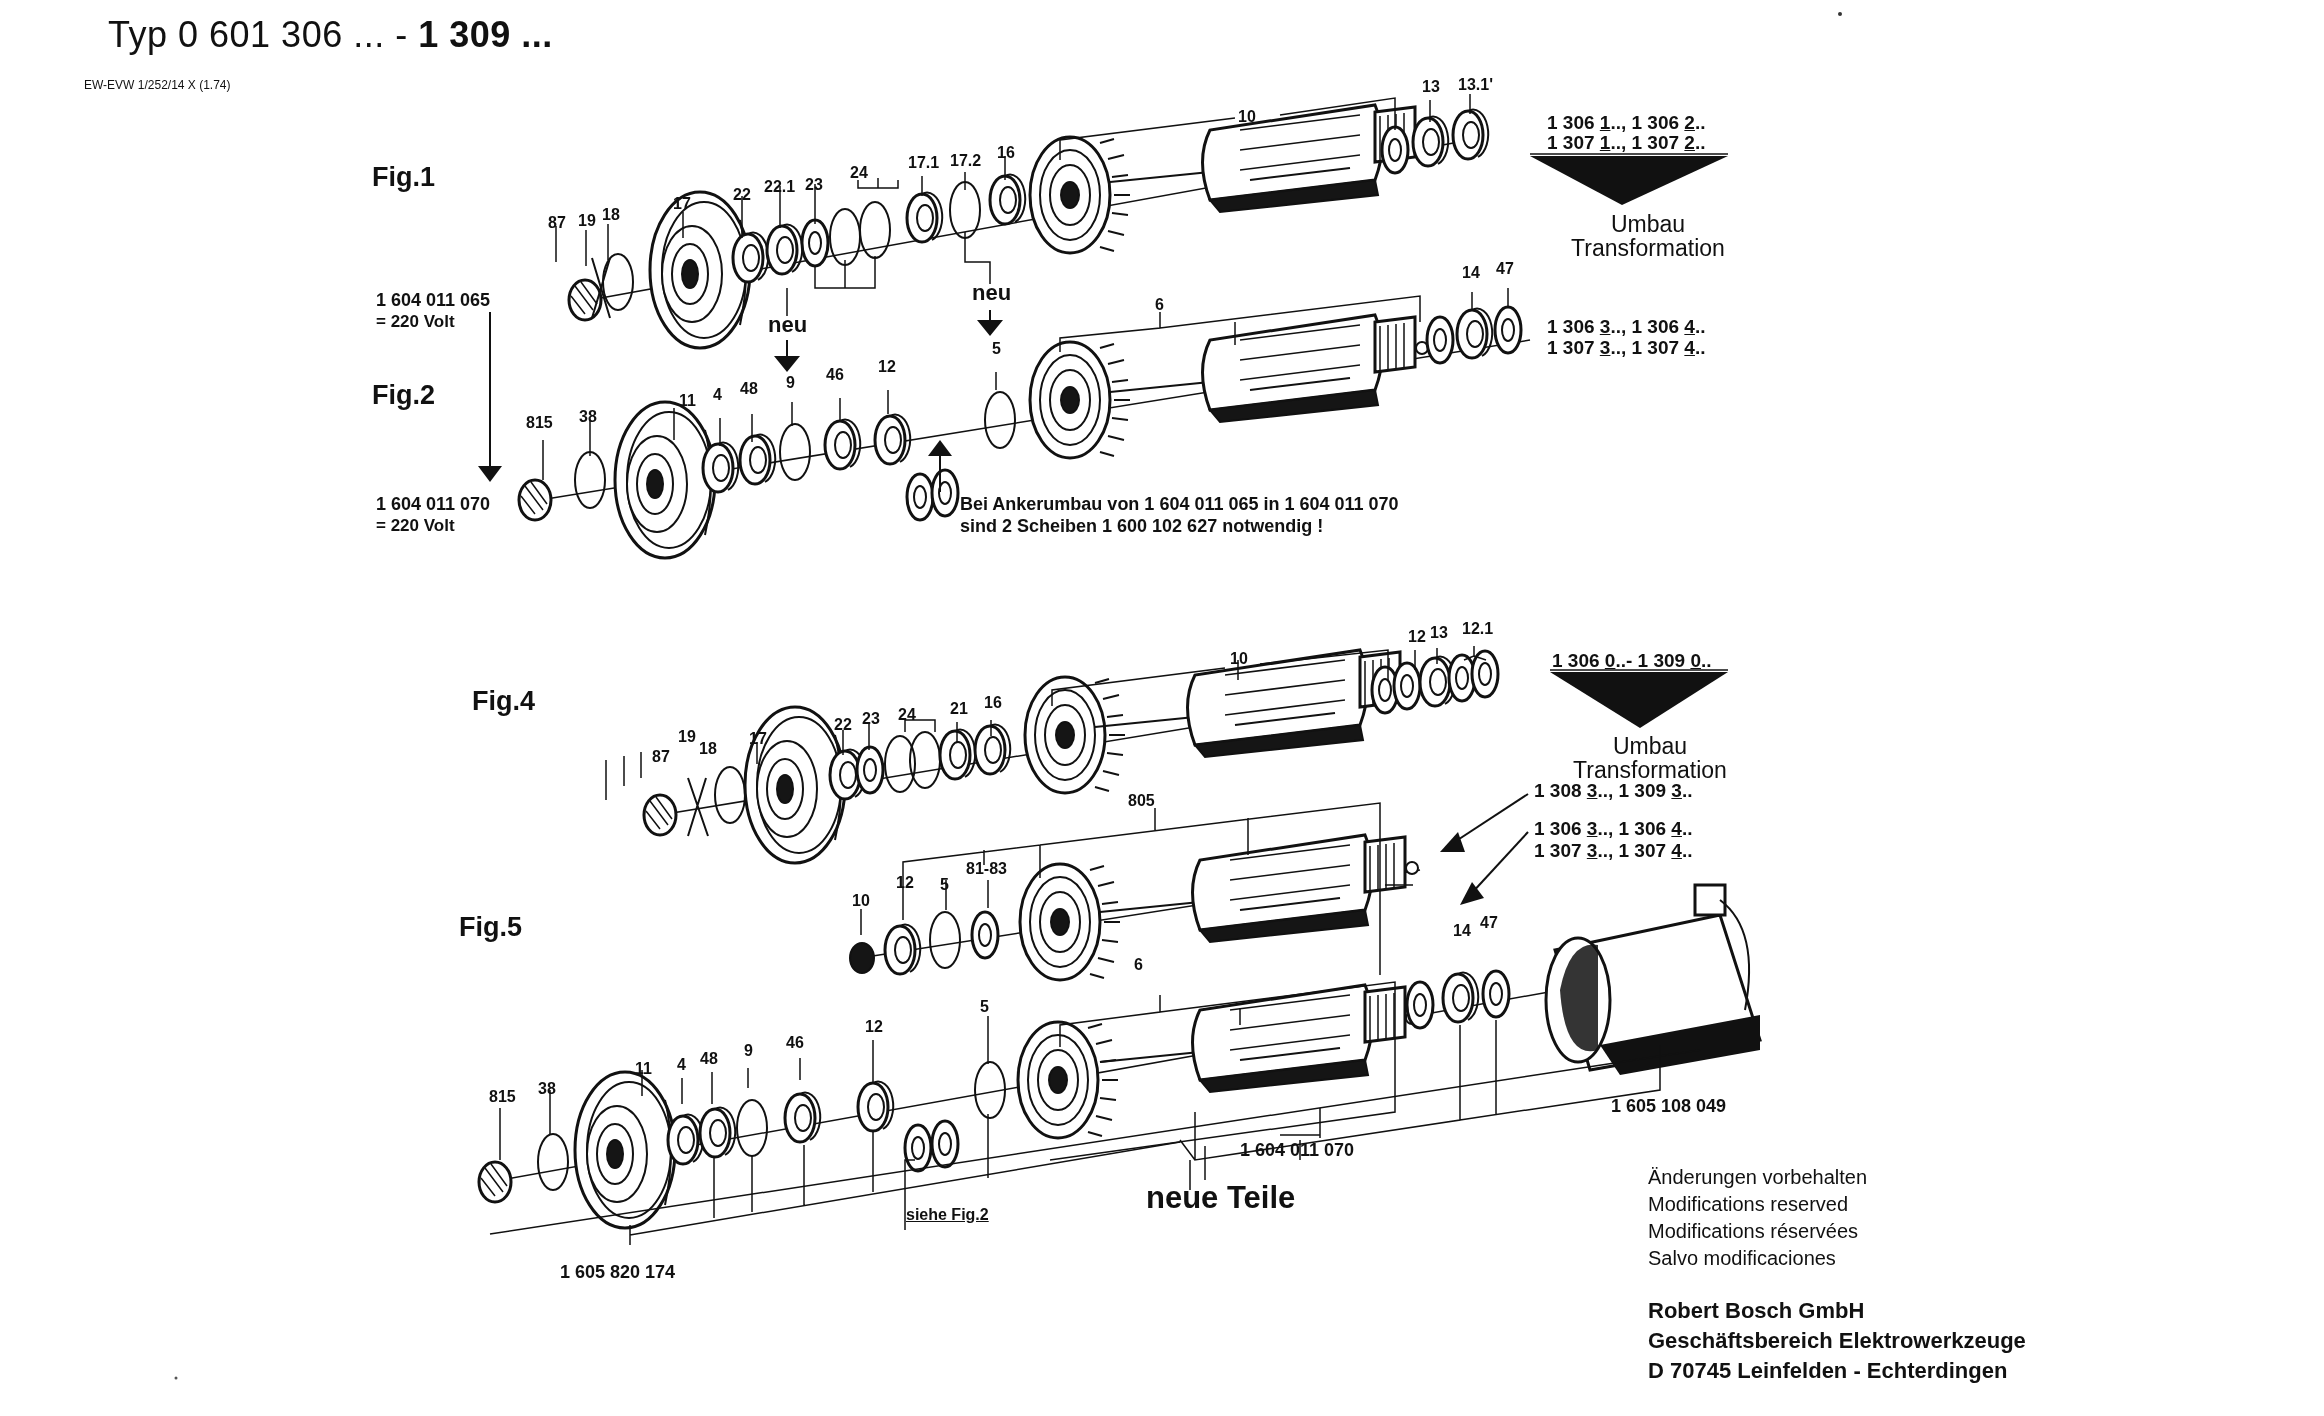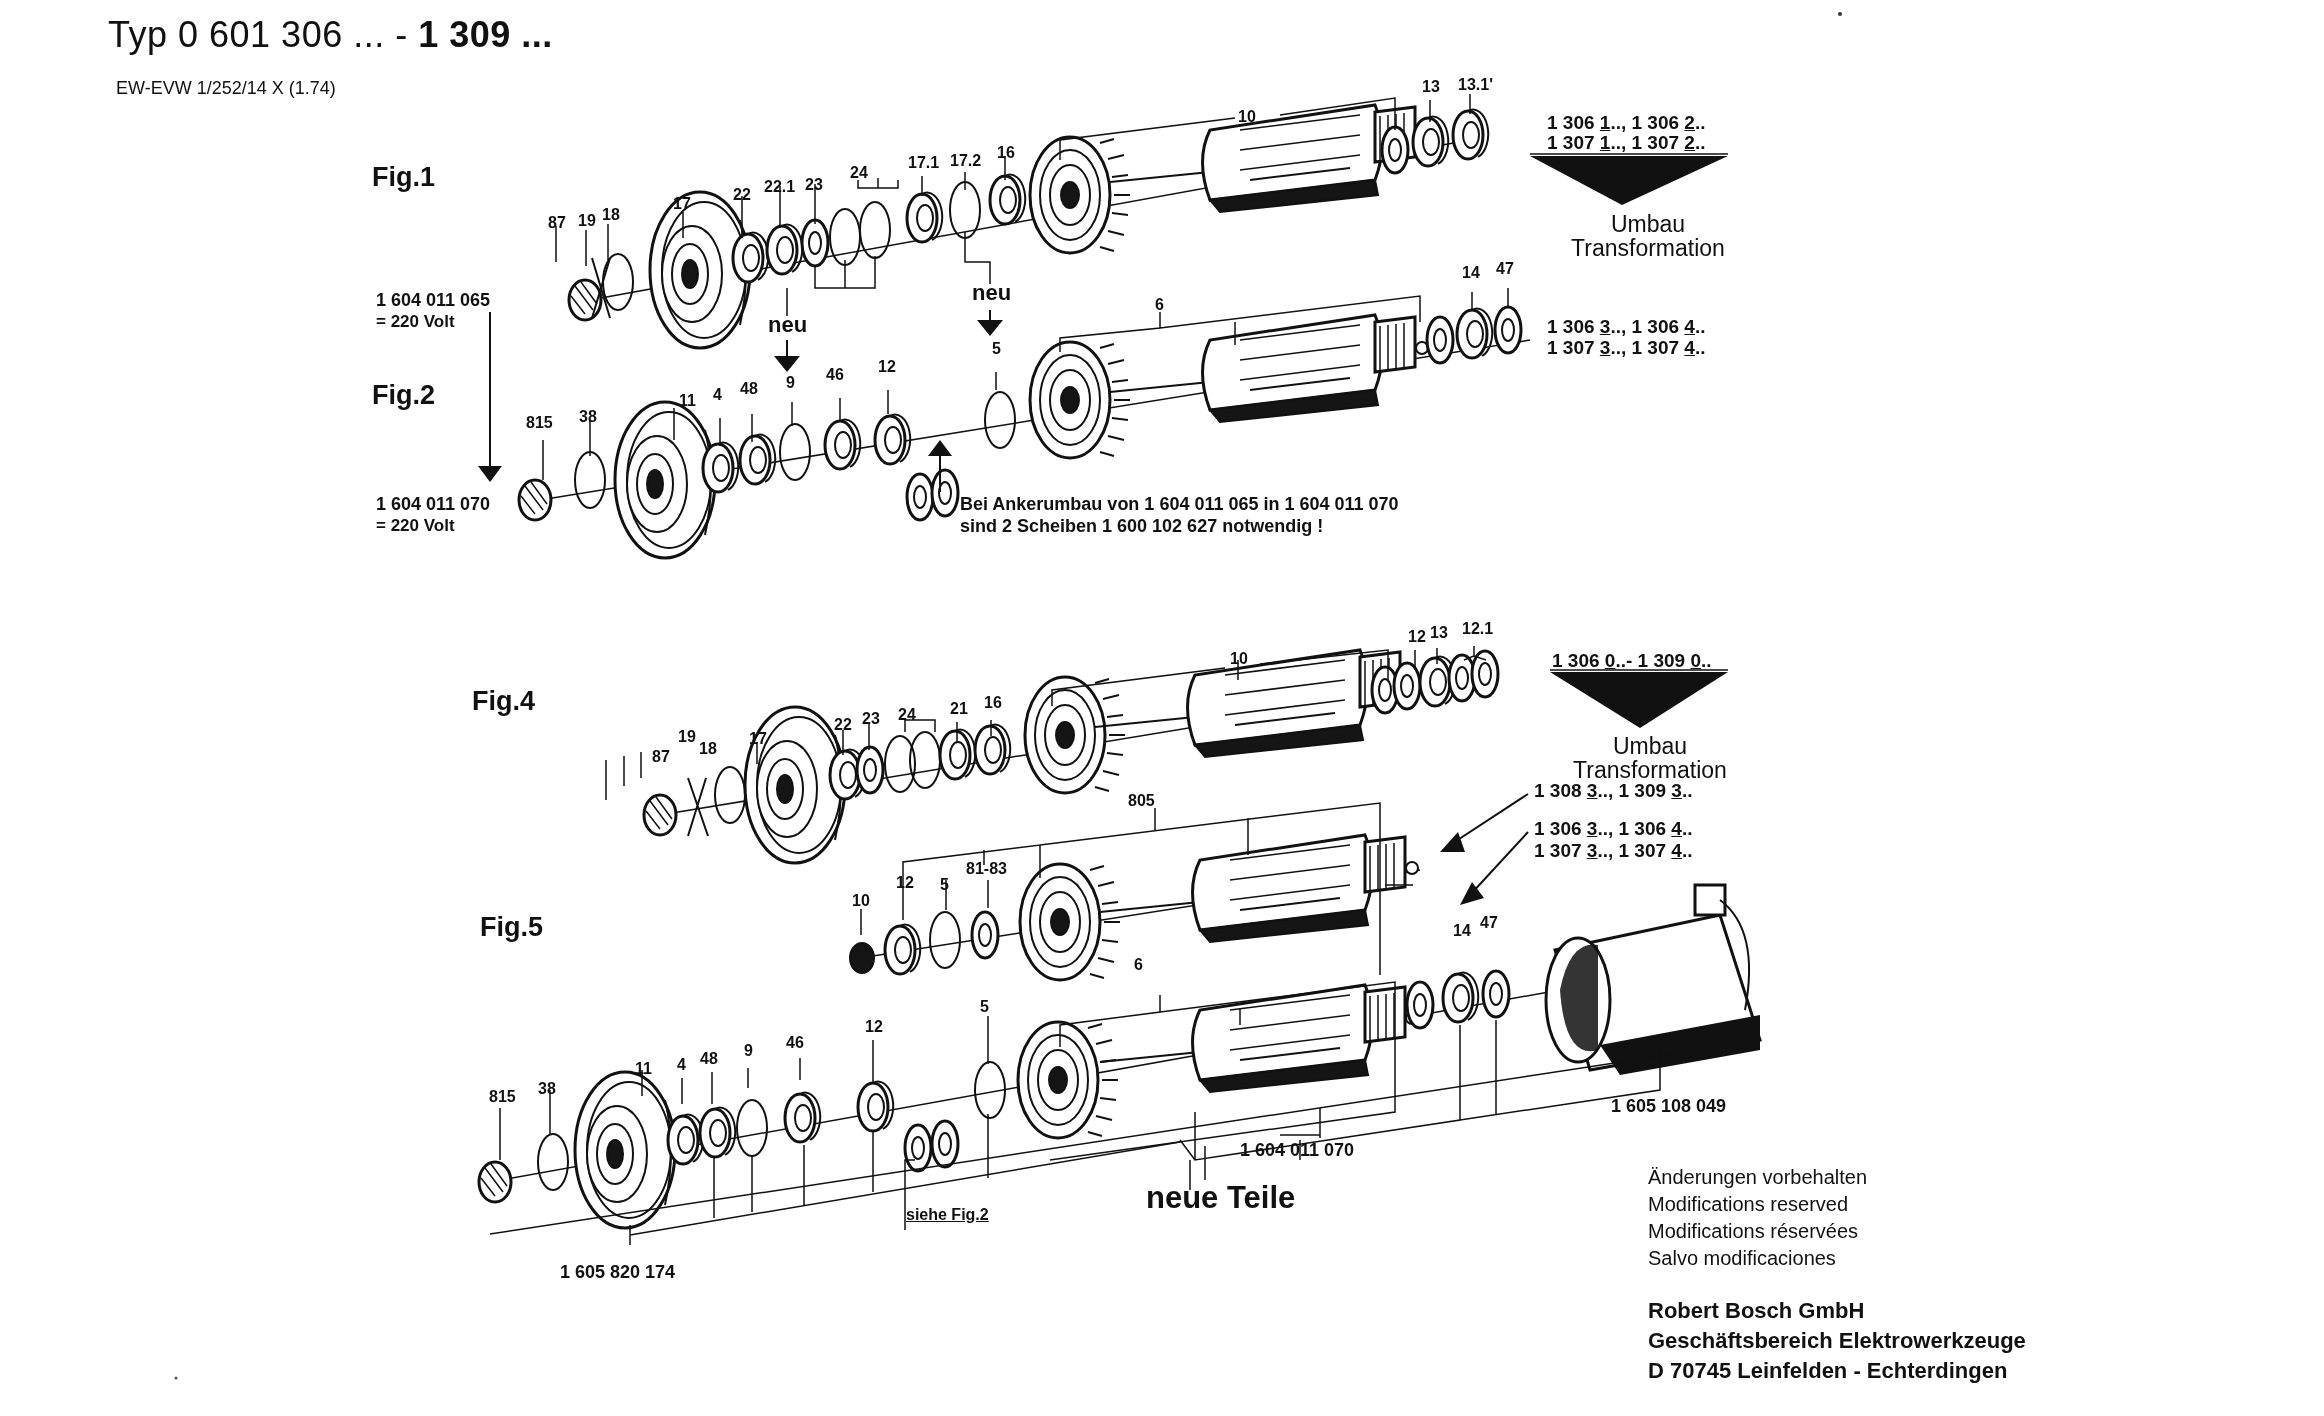--- a/index.html
+++ b/index.html
@@ -1,20 +1,20 @@
 <!DOCTYPE html>
 <html><head>
 <meta charset="utf-8">
 <style>
   html,body{margin:0;padding:0;background:#ffffff;}
   body{width:2324px;height:1416px;position:relative;overflow:hidden;font-family:"Liberation Sans",sans-serif;color:#111;}
   .abs{position:absolute;white-space:nowrap;}
   .title{left:108px;top:14px;font-size:36px;font-weight:normal;letter-spacing:0.5px;}
   .title b{font-weight:bold;}
-  .subtitle{left:84px;top:78px;font-size:18px;margin-left:32px;}
+  .subtitle{left:84px;top:78px;font-size:12px;}
   .fig{font-size:27px;font-weight:bold;}
   .lbl{font-size:16px;font-weight:bold;}
   .pn{font-size:18px;font-weight:bold;}
   .note{font-size:18px;font-weight:bold;}
   .neu{font-size:22px;font-weight:bold;}
   .umbau{font-size:23px;font-weight:normal;text-align:center;line-height:24px;}
   .variant{font-size:19px;font-weight:bold;line-height:22px;}
   .u{text-decoration:underline;}
   .neueteile{font-size:31px;font-weight:bold;margin-left:36px;}
   .mods{left:1648px;top:1164px;font-size:20px;line-height:27px;}
@@ -234,21 +234,21 @@
 
 <div class="abs title">
   <span>Typ 0 601 306 ... -</span>
   <b>1 309 ...</b>
 </div>
 <div class="abs subtitle">EW-EVW 1/252/14 X (1.74)</div>
 
 <div class="abs fig" style="left:372px;top:162px;">Fig.1</div>
 <div class="abs fig" style="left:372px;top:380px;">Fig.2</div>
 <div class="abs fig" style="left:472px;top:686px;">Fig.4</div>
-<div class="abs fig" style="left:480px;top:912px;">Fig.5</div>
+<div class="abs fig" style="left:459px;top:912px;">Fig.5</div>
 
 <div class="abs lbl" style="left:548px;top:214px;">87</div>
 <div class="abs lbl" style="left:578px;top:212px;">19</div>
 <div class="abs lbl" style="left:602px;top:206px;">18</div>
 <div class="abs lbl" style="left:673px;top:195px;">17</div>
 <div class="abs lbl" style="left:733px;top:186px;">22</div>
 <div class="abs lbl" style="left:764px;top:178px;">22.1</div>
 <div class="abs lbl" style="left:805px;top:176px;">23</div>
 <div class="abs lbl" style="left:850px;top:164px;">24</div>
 <div class="abs lbl" style="left:908px;top:154px;">17.1</div>

